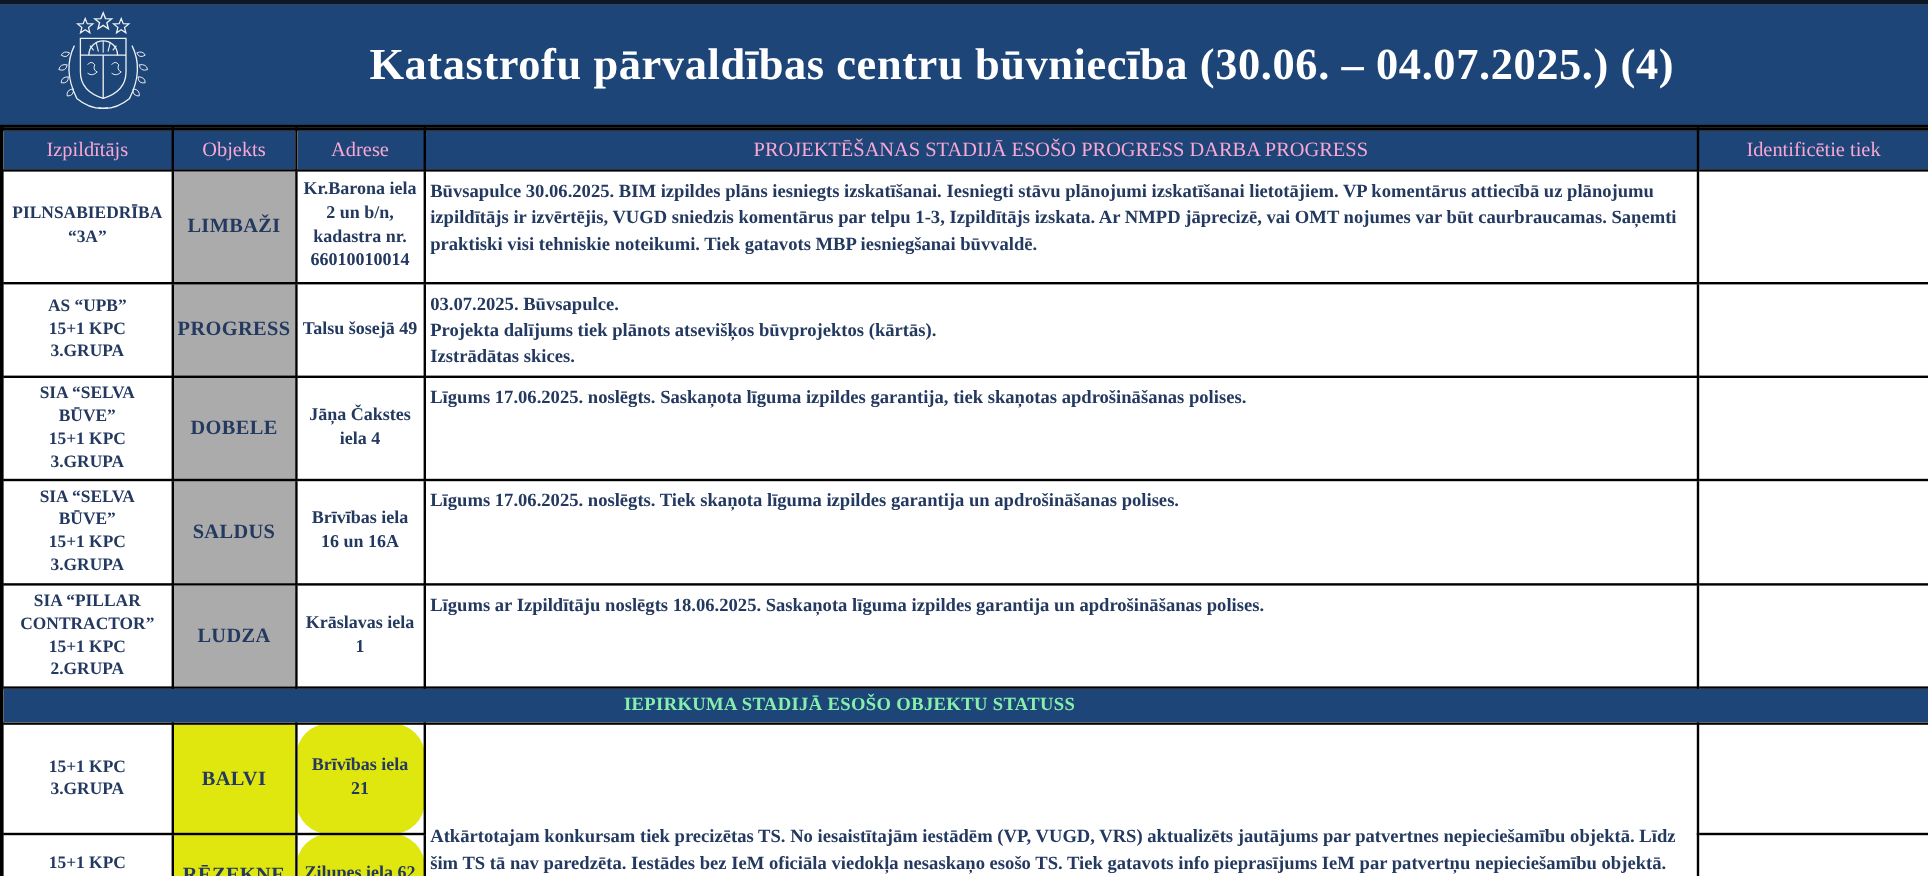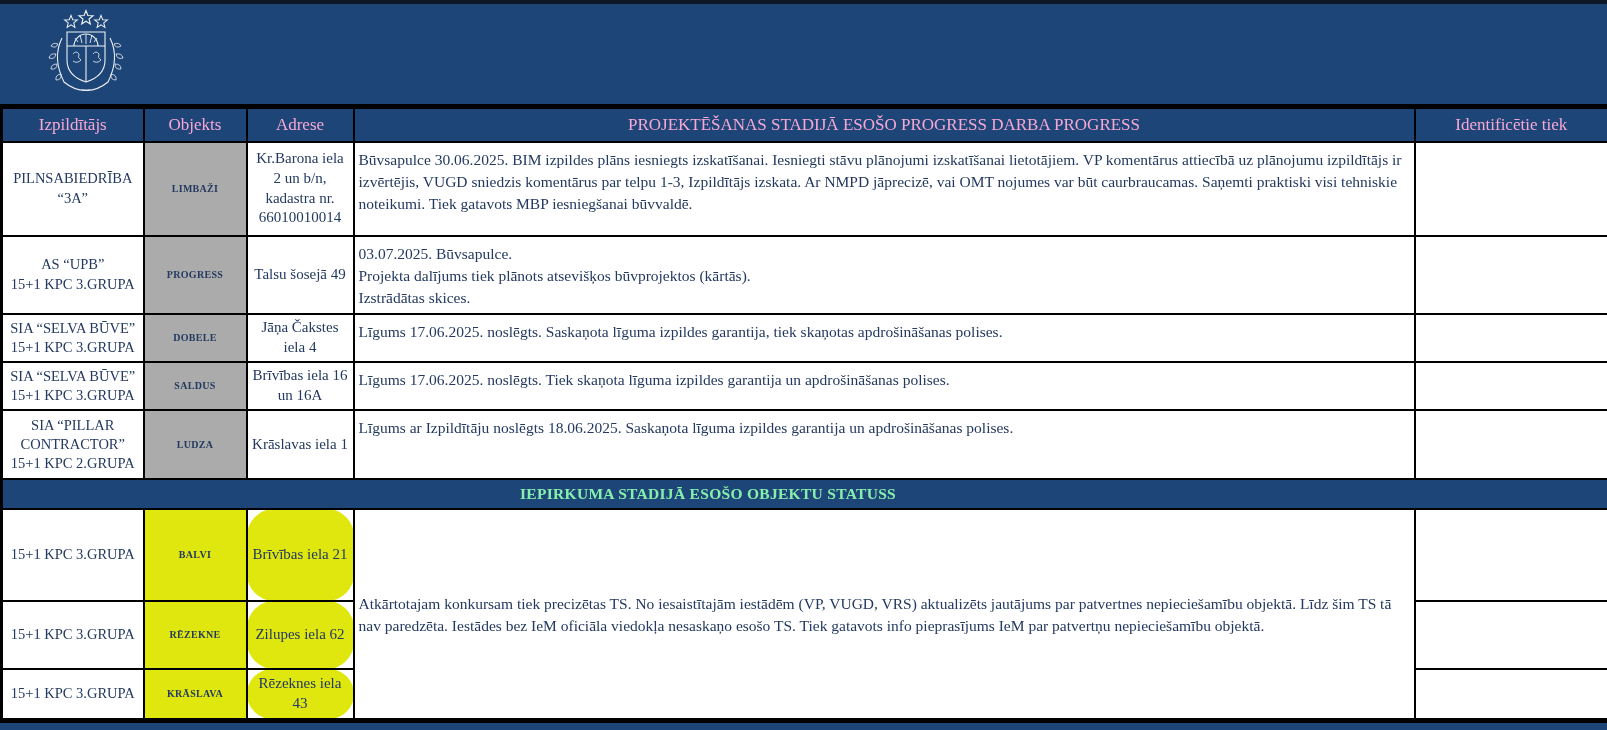--- a/index.html
+++ b/index.html
@@ -35,27 +35,27 @@
   
   table{border-collapse:collapse;table-layout:fixed;width:1607px;}
   col.c1{width:142px}col.c2{width:103px}col.c3{width:107px}col.c4{width:1061px}col.c5{width:194px}
   td,th{border:2px solid var(--border);vertical-align:middle;overflow:hidden;}
   table{border:3px solid var(--border);}
 
   th{
     background:var(--navy);color:#f9a8d4;font-weight:normal;font-size:17px;
     height:34px;text-align:center;padding:2px 4px;
   }
-  td{font-size:15px;line-height:1.32;}
+  td{font-size:15px;line-height:1.32;font-weight:bold;}
 
   .cell-exec{
     text-align:center;padding:4px 6px;white-space:pre-line;font-size:14.5px;
   }
   .cell-obj{
-    background:var(--gray);text-align:center;font-weight:bold;font-size:10px;
+    background:var(--gray);text-align:center;font-weight:bold;font-size:17px;
     letter-spacing:.3px;padding:2px;
   }
   .cell-addr{text-align:center;padding:2px 4px;font-size:15px;}
   .cell-prog{
     vertical-align:top;padding:6px 8px 4px 4px;font-size:15.5px;line-height:1.42;
     white-space:pre-line;text-align:left;
   }
   .cell-risk{background:#fff;}
 
   .section-band td{
@@ -119,20 +119,21 @@
         <path d="M -28,-8 q -5,-2 -7,2 q 5,3 7,-2"></path>
         <path d="M -30,2 q -6,-1 -7,4 q 6,2 7,-4"></path>
         <path d="M -29,12 q -6,0 -6,5 q 6,1 6,-5"></path>
         <path d="M -25,22 q -6,1 -5,6 q 6,0 5,-6"></path>
         <path d="M 28,-8 q 5,-2 7,2 q -5,3 -7,-2"></path>
         <path d="M 30,2 q 6,-1 7,4 q -6,2 -7,-4"></path>
         <path d="M 29,12 q 6,0 6,5 q -6,1 -6,-5"></path>
         <path d="M 25,22 q 6,1 5,6 q -6,0 -5,-6"></path>
       </g>
     </svg>
+    <div class="title">Katastrofu pārvaldības centru būvniecība (30.06. – 04.07.2025.) (4)</div>
   </div>
 
   <table>
     <colgroup>
         <col class="c1">
         <col class="c2">
         <col class="c3">
         <col class="c4">
         <col class="c5">
       </colgroup>

